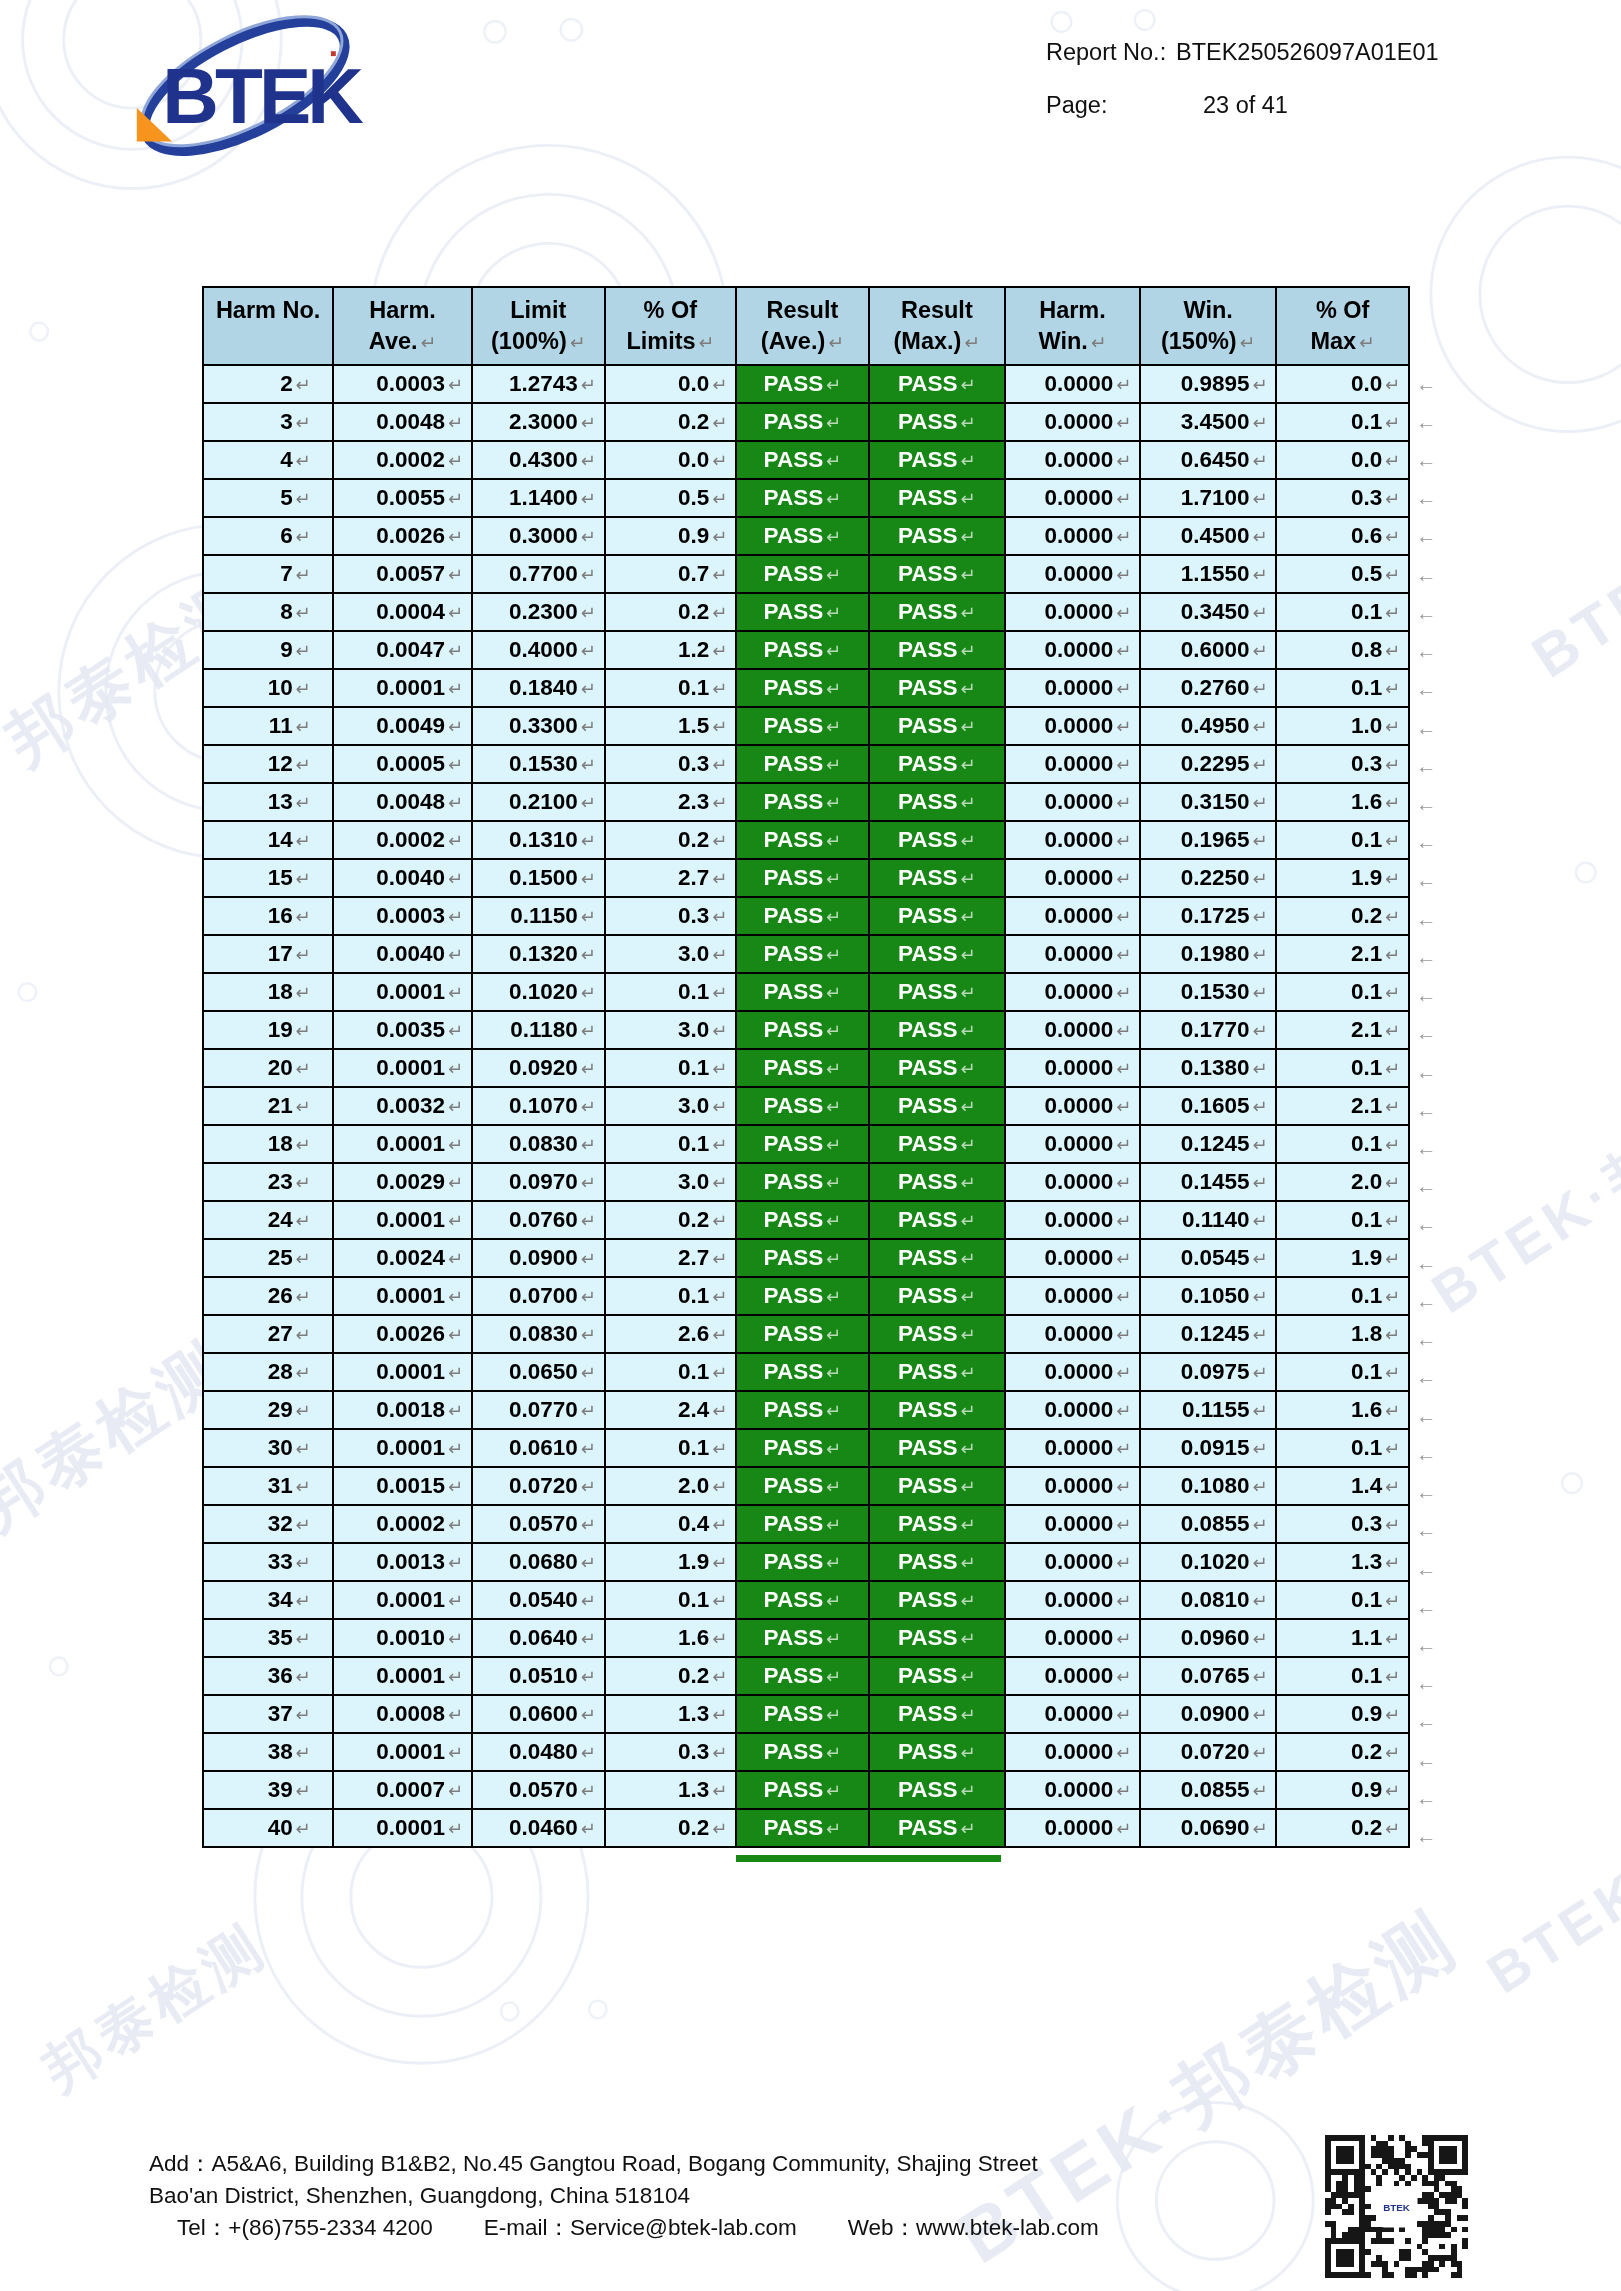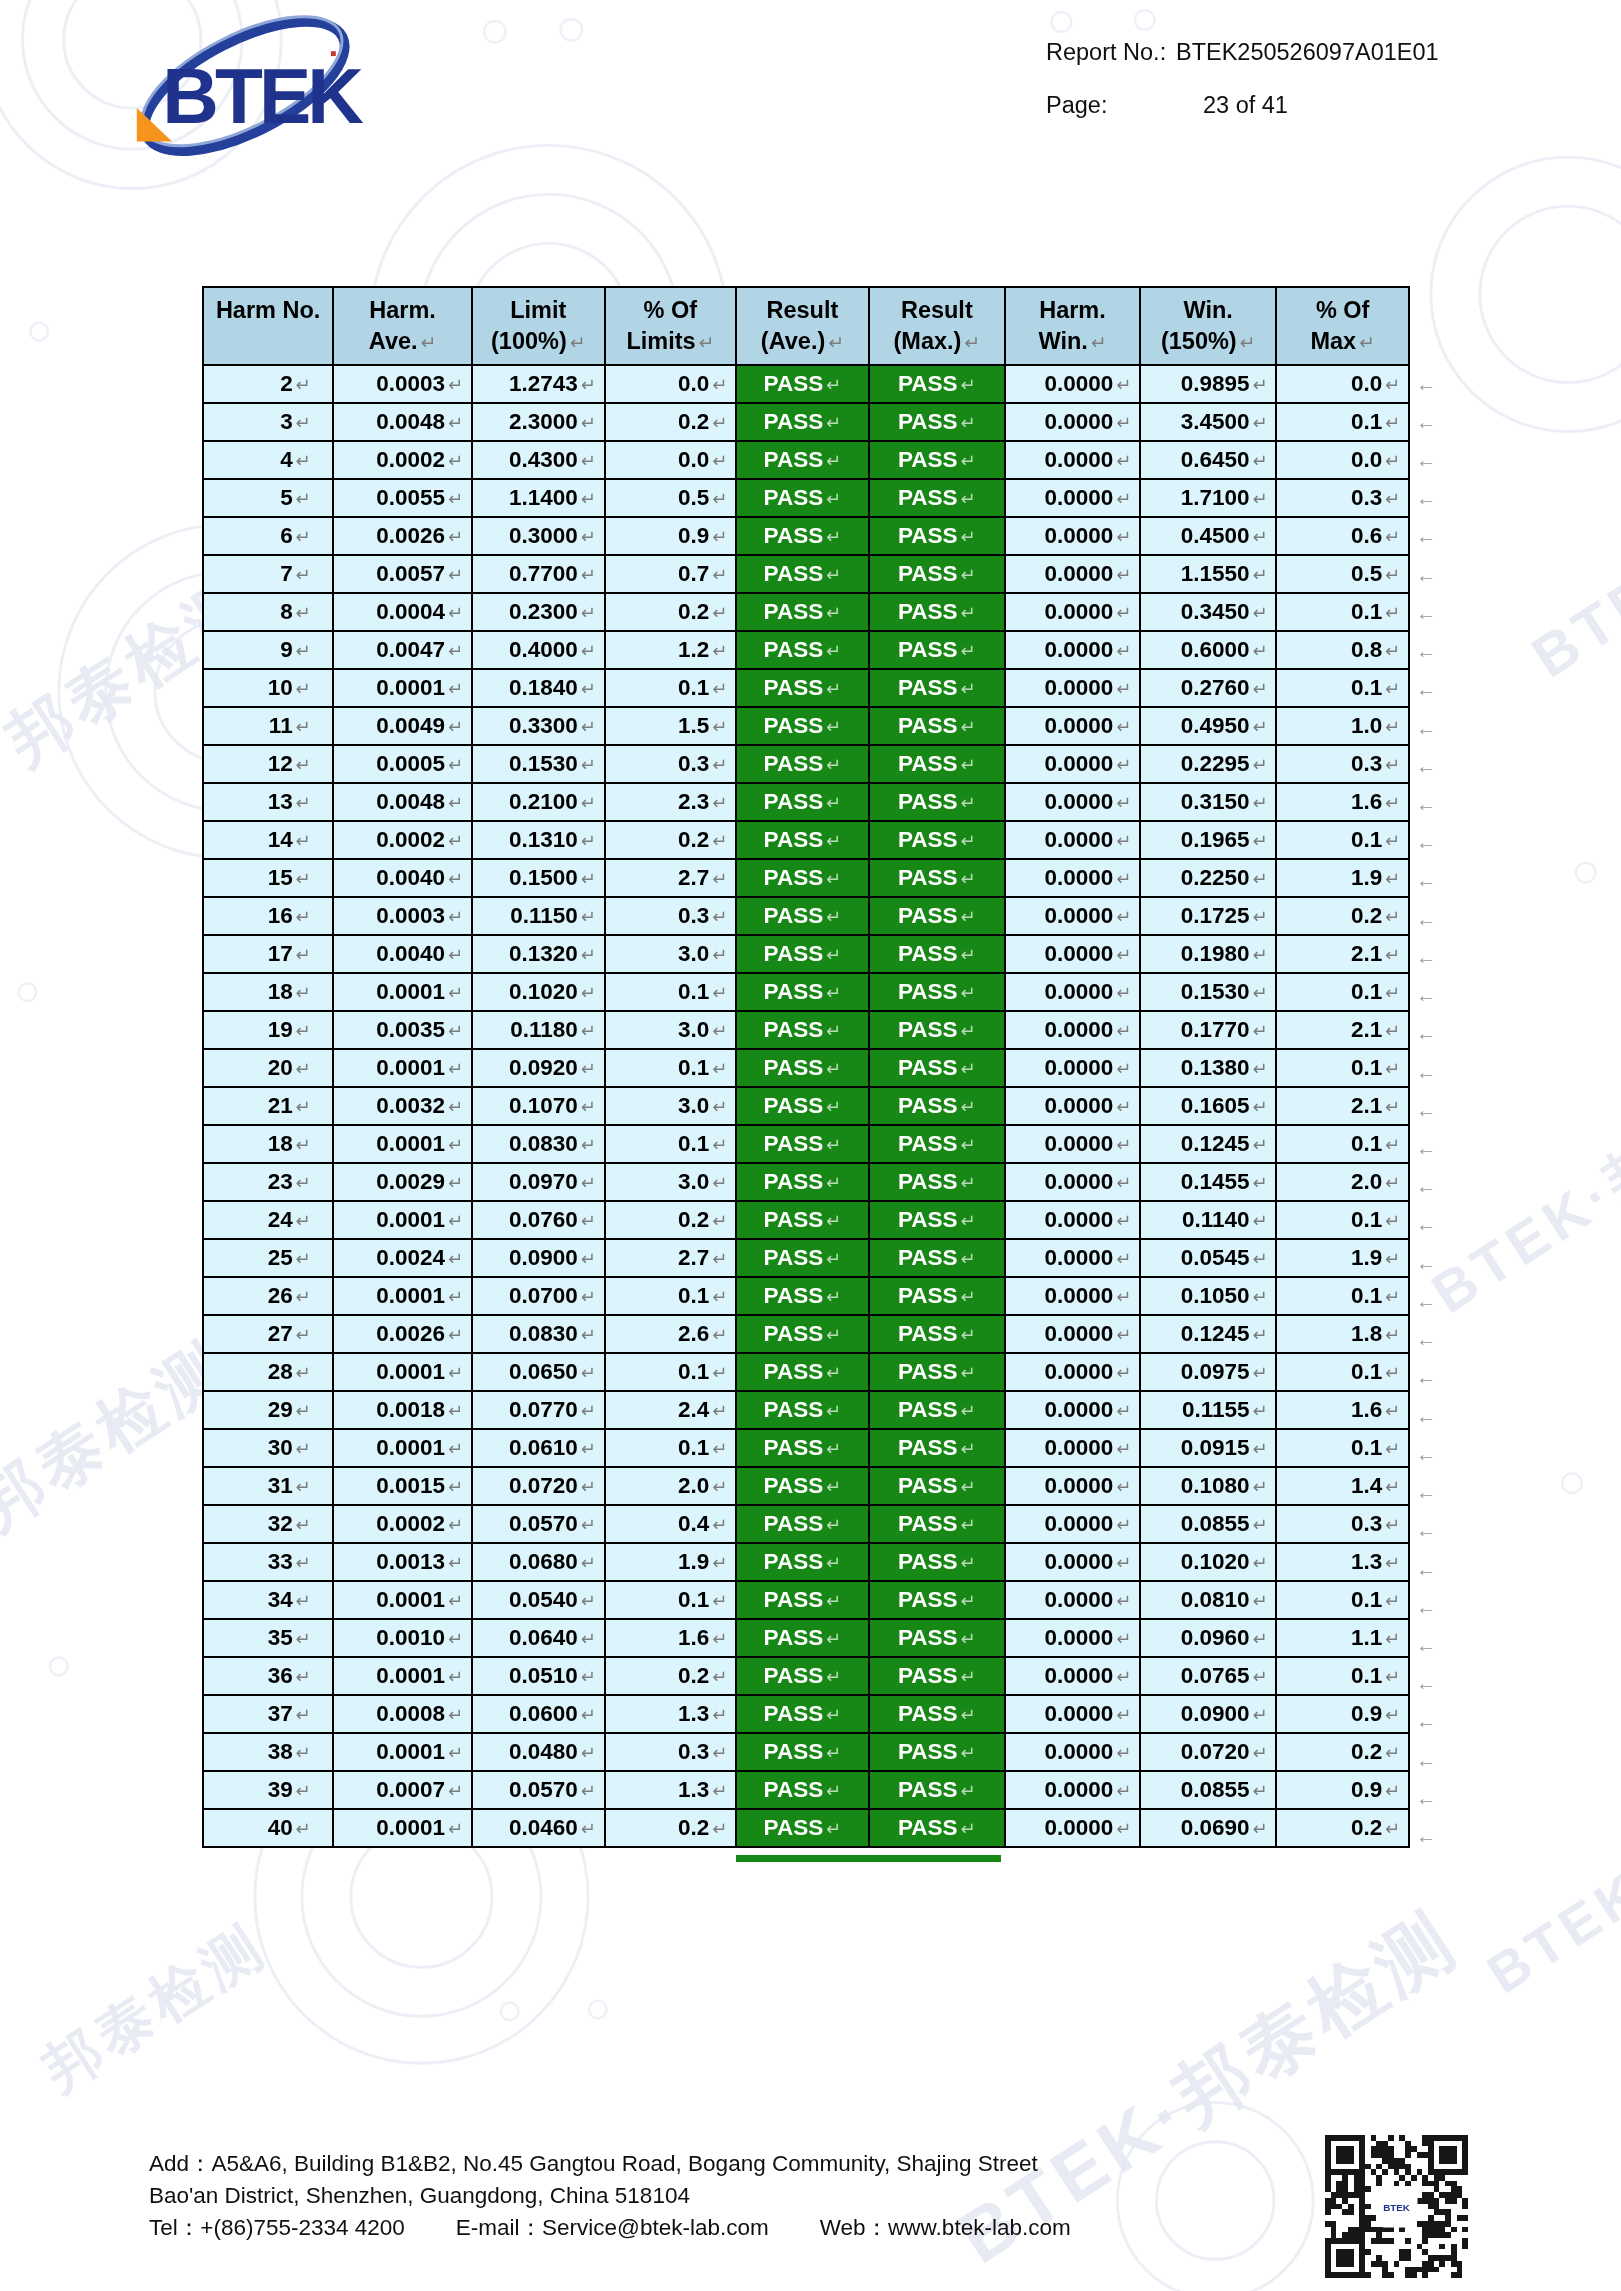--- a/index.html
+++ b/index.html
@@ -43,21 +43,21 @@
   table.harm td.c-first{padding-right:21.6px;}
   table.harm td.c-green{background:var(--pass-green);color:#fff;text-align:center;padding-right:0;}
   .mark{color:var(--mark-gray);font-weight:400;font-size:.8em;margin-left:2.9px;}
   td.c-green .mark{color:rgba(235,245,235,.75);}
   .row-marks{position:absolute;left:100%;top:0;width:29px;height:100%;}
   .row-mark{position:absolute;left:5.9px;transform:translateY(-50%);color:#979797;font-size:20.6px;font-weight:400;}
   .green-tab{position:absolute;background:var(--pass-green);height:6.9px;z-index:0;}
 
   
   .footer{position:absolute;left:149px;top:2148px;z-index:1;font-size:22.5px;color:#101010;line-height:32px;}
-  .footer-line4{display:flex;gap:51px;}
+  .footer-line4{display:flex;gap:51px;margin-left:28px;}
   .qr{position:absolute;left:1325px;top:2135px;width:143px;height:143px;z-index:1;}
   .qr-grid{display:grid;width:143px;height:143px;grid-template-columns:repeat(25,1fr);grid-template-rows:repeat(25,1fr);background:#fff;}
   .qr-grid div{width:100%;height:100%;}
   .qr-grid .on{background:#161616;}
   .qr-center{position:absolute;left:50%;top:50%;transform:translate(-50%,-50%);width:37px;height:37px;background:#fff;
     border-radius:5.9px;display:flex;align-items:center;justify-content:center;font-size:9.8px;font-weight:700;color:var(--brand-blue);
     box-shadow:0 0 0 2px #fff;}
 </style>
 </head>
 <body>

